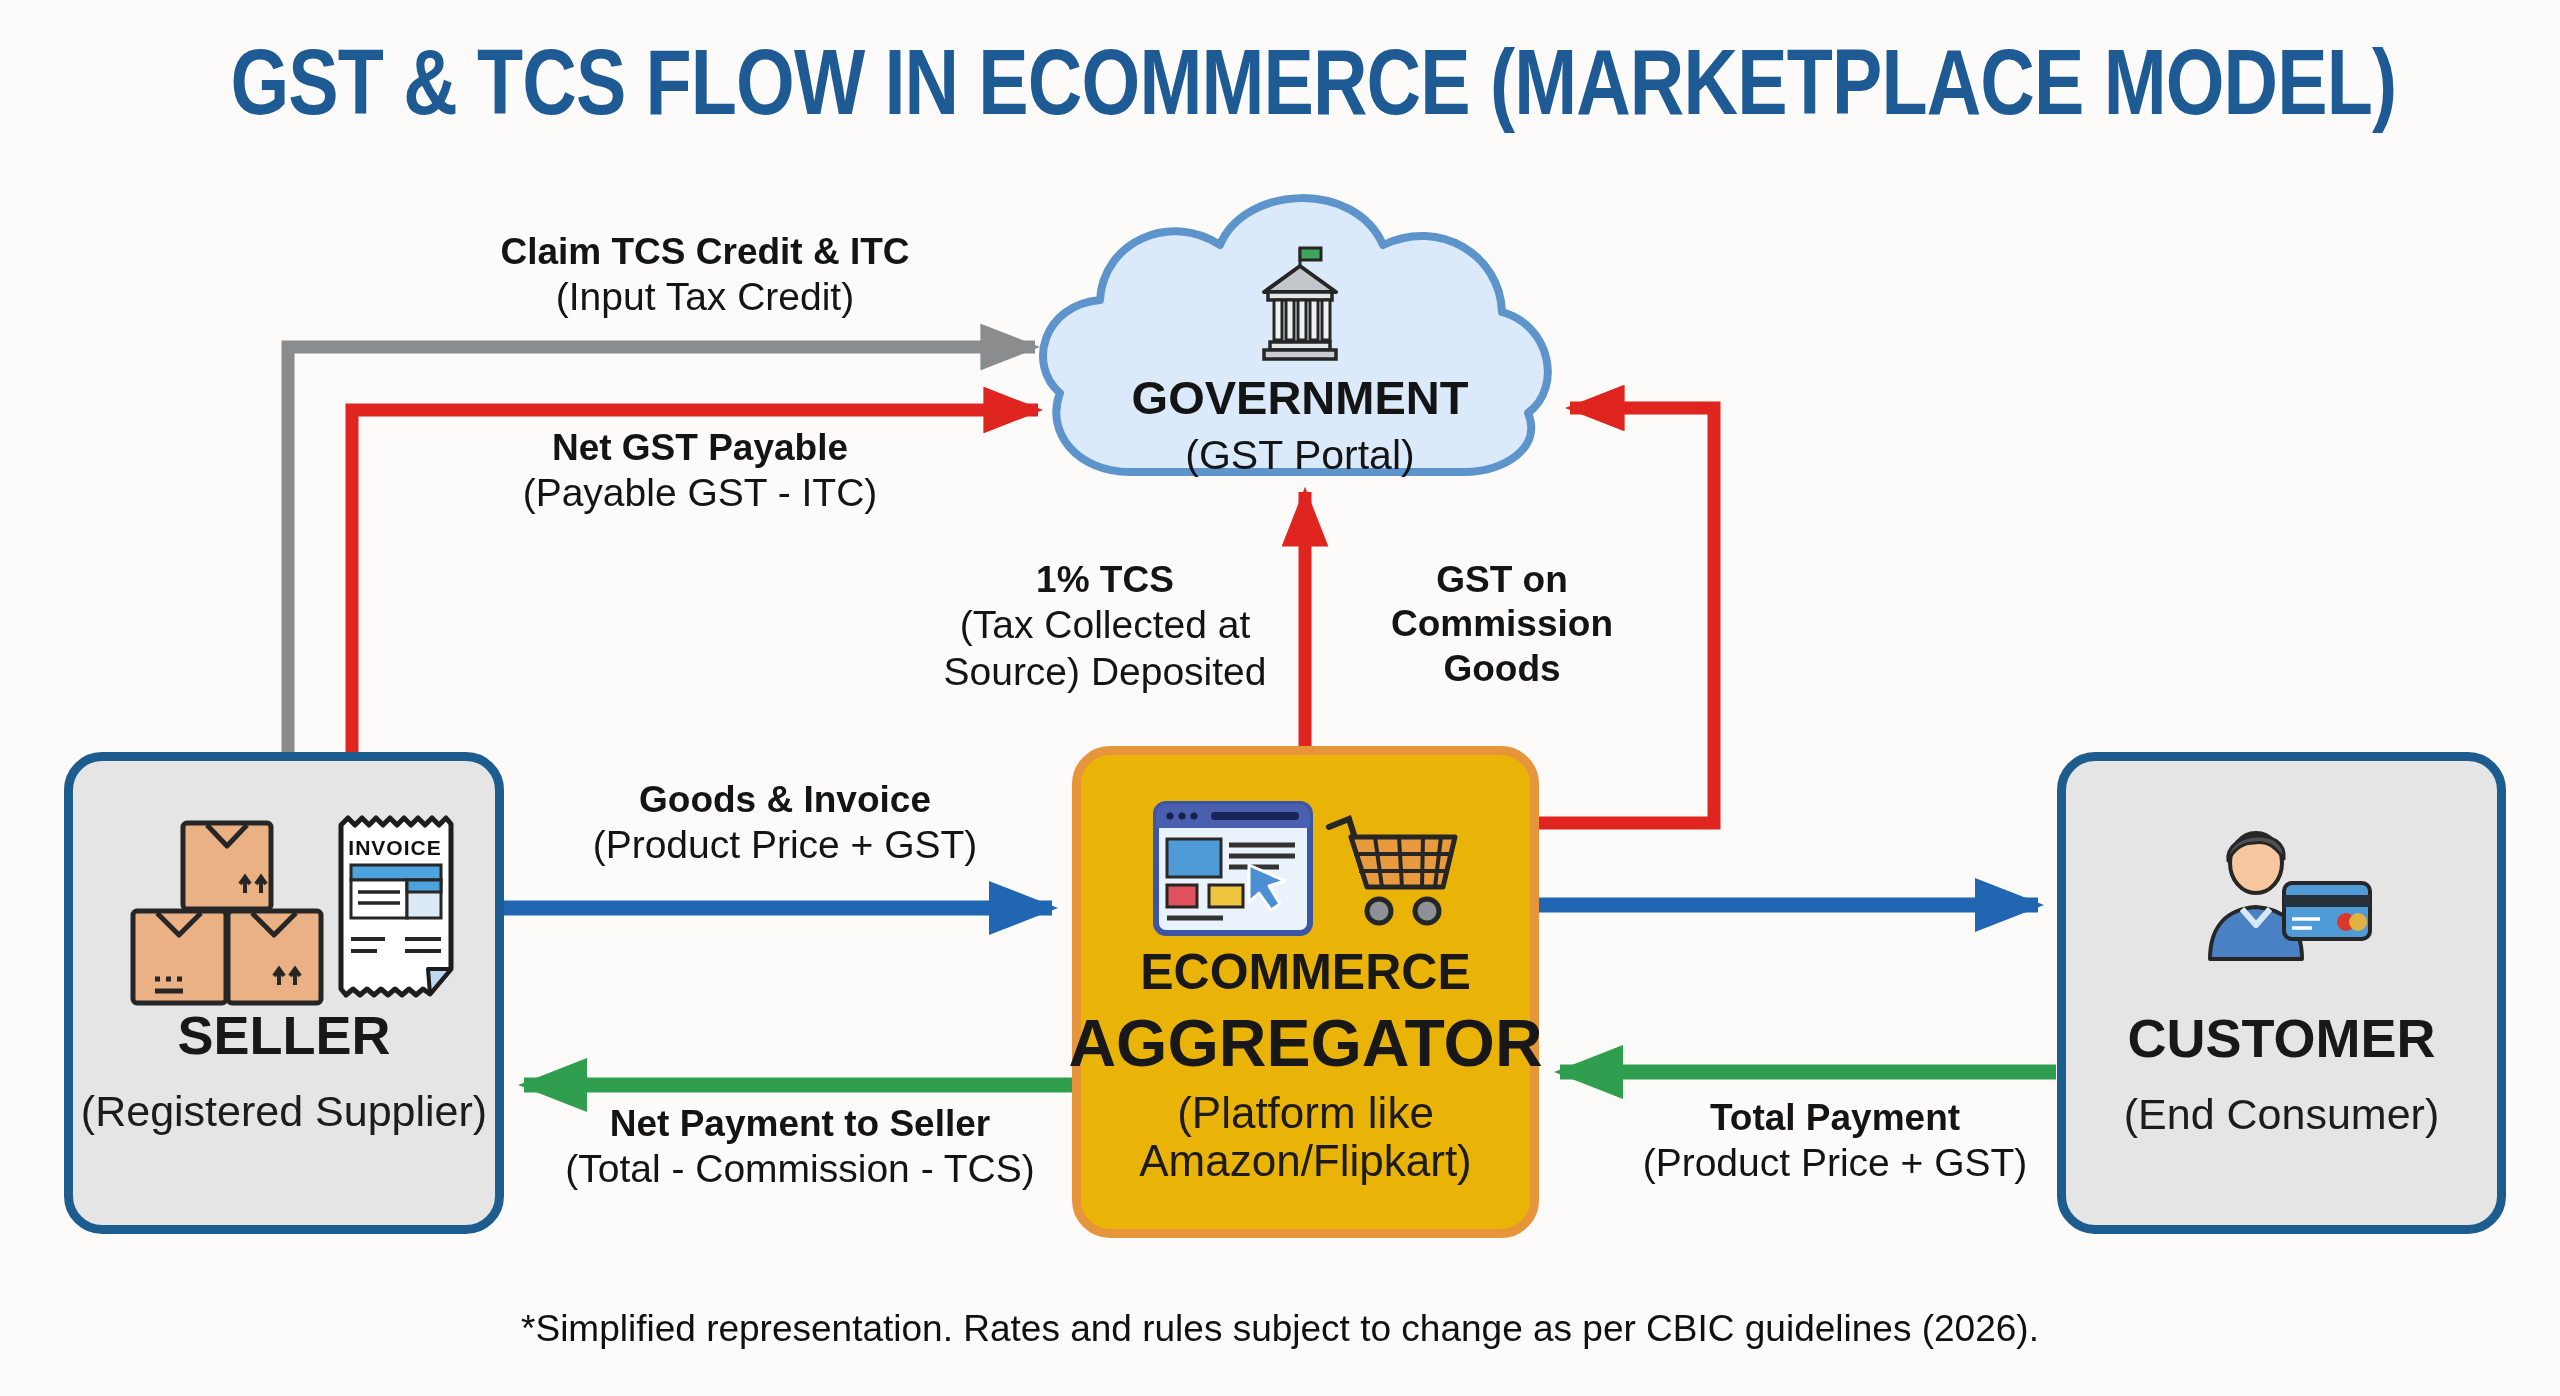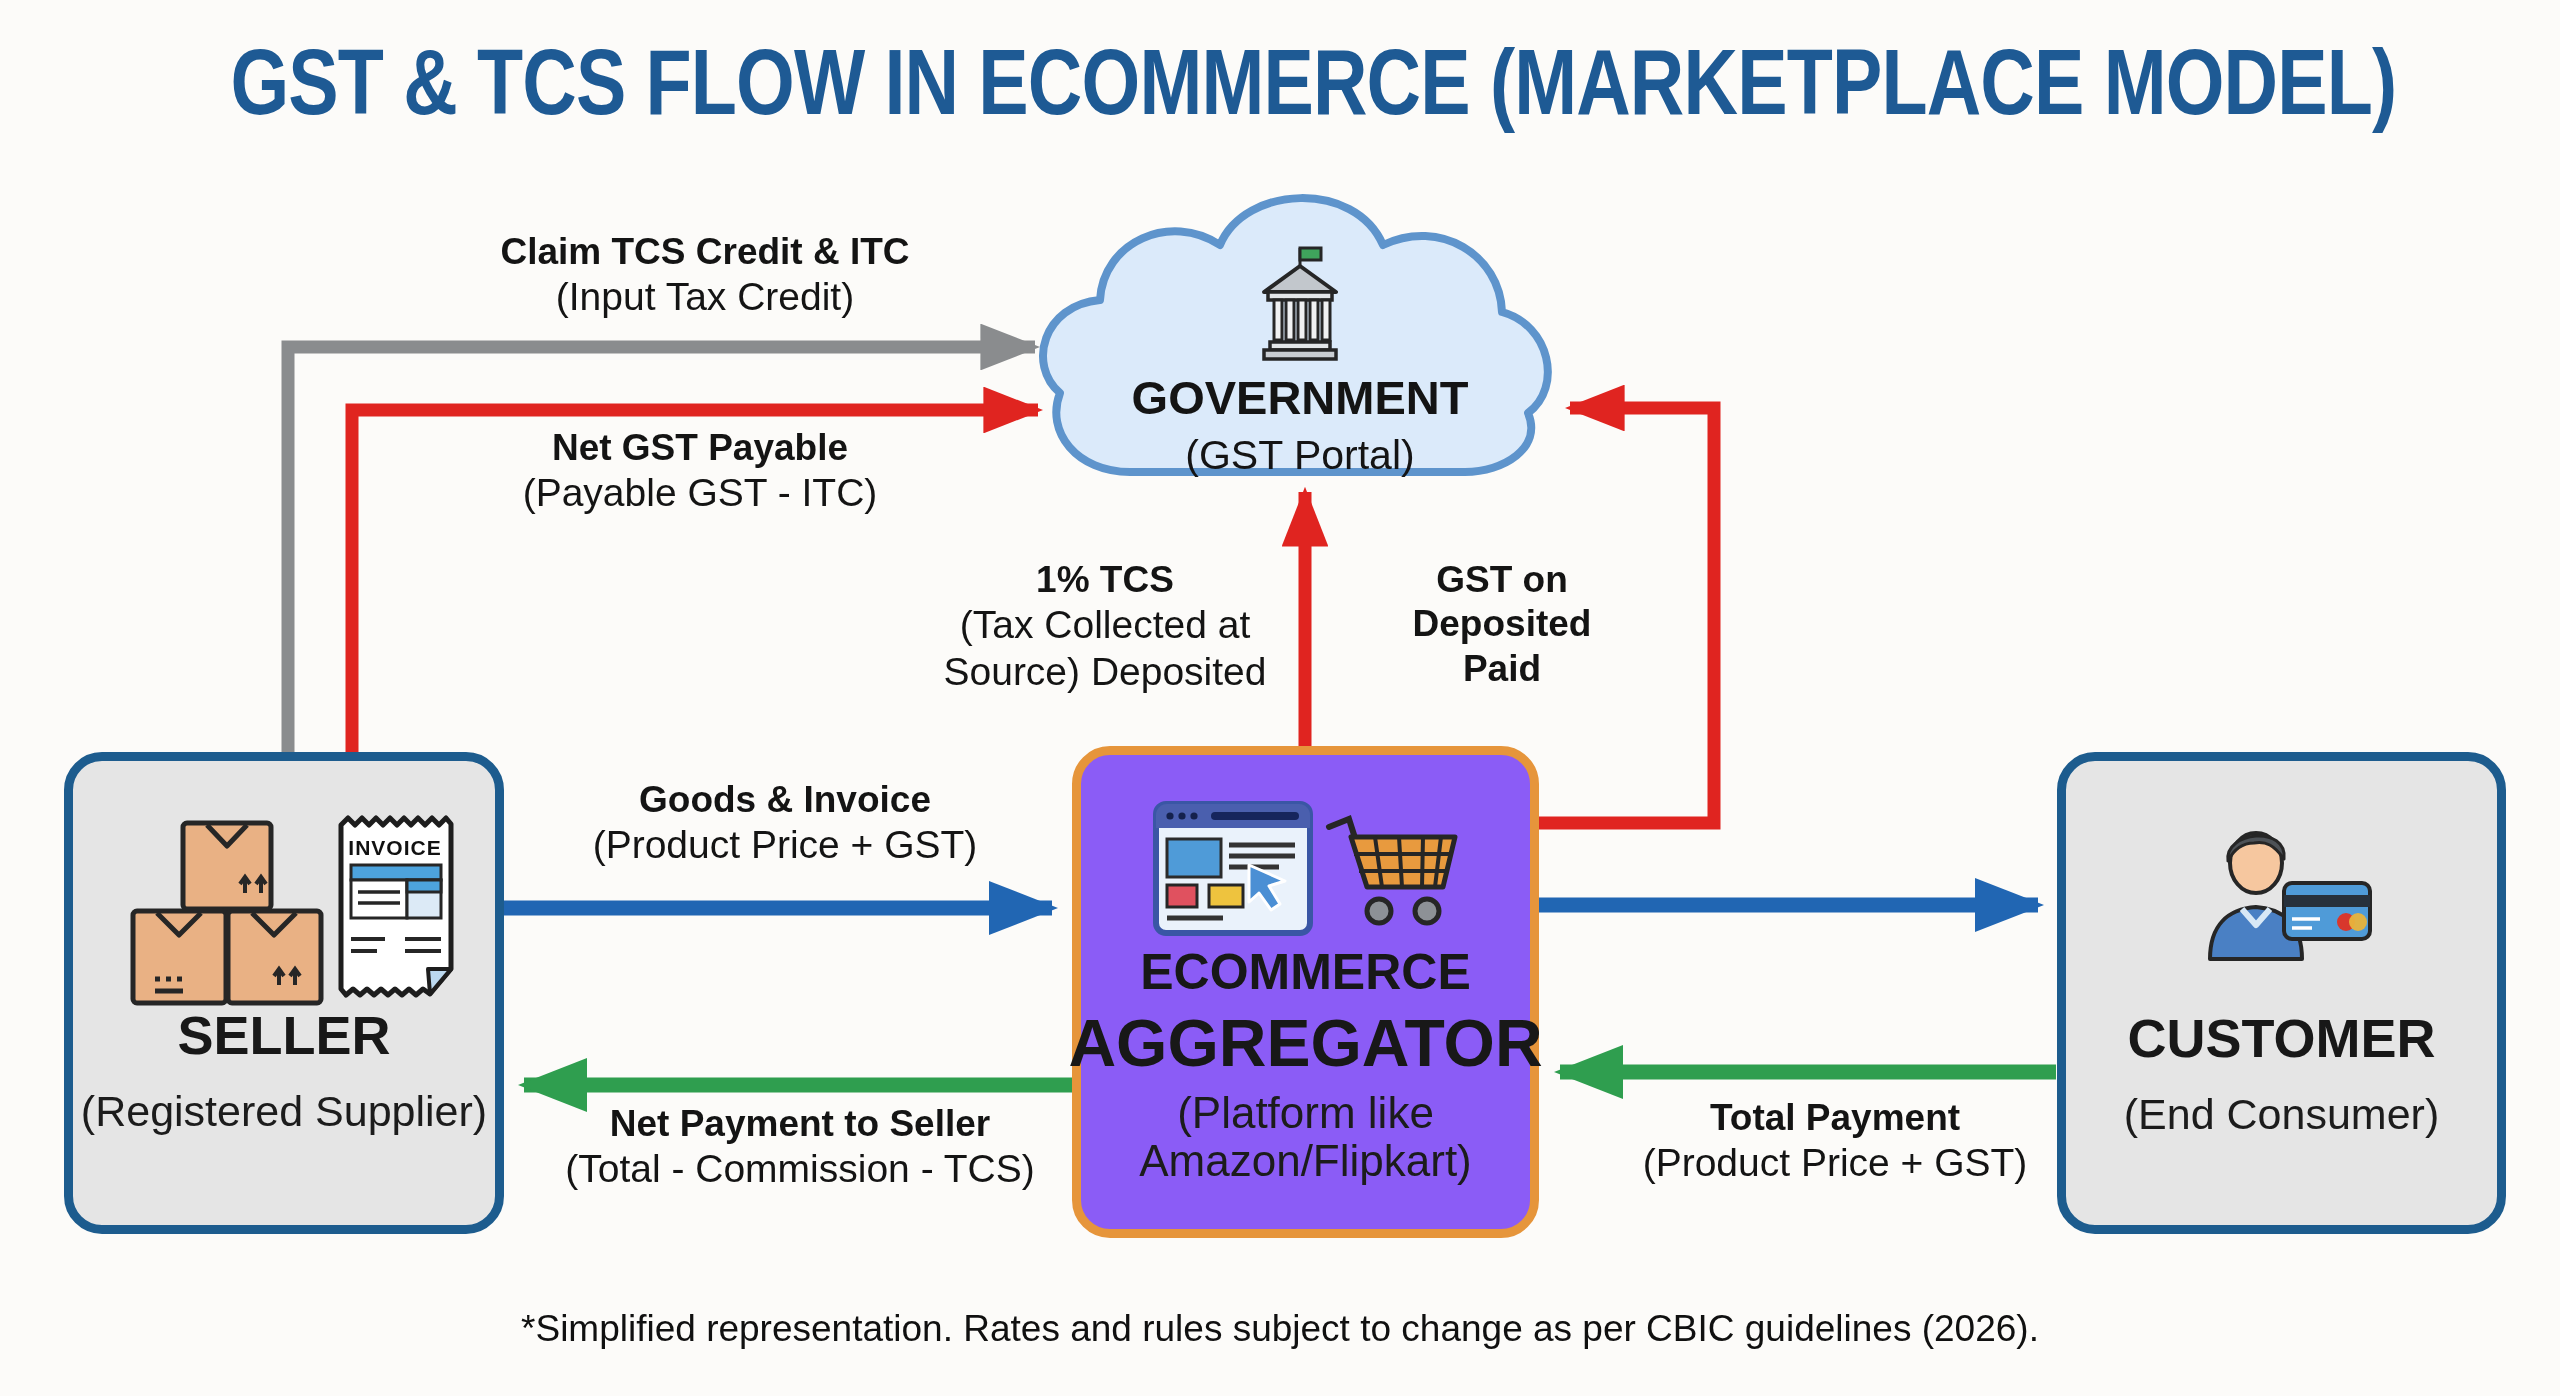--- a/index.html
+++ b/index.html
@@ -7,21 +7,21 @@
          font-family:"Liberation Sans", sans-serif;color:#141414;}
   .stage svg{display:block;}
   .abs{position:absolute;}
   .page-title{position:absolute;top:30px;left:0;width:2560px;text-align:center;
       font-size:92px;font-weight:800;color:#1e5a94;white-space:nowrap;
       transform:scaleX(0.82);transform-origin:50% 50%;letter-spacing:-1px;}
   .arrow-layer{position:absolute;left:0;top:0;width:2560px;height:1396px;}
   
   .node{position:absolute;box-sizing:border-box;border-radius:38px;}
   .node.blue{background:#e5e5e5;border:9px solid #1d5c8e;}
-  .node.orange{background:#8b5cf6;border:9px solid #e6953b;}
+  .node.orange{background:#eab308;border:9px solid #e6953b;}
   .node-title{position:absolute;left:50%;transform:translateX(-50%);white-space:nowrap;
       font-weight:700;font-size:54px;color:#181818;}
   .node-sub{position:absolute;left:50%;transform:translateX(-50%);white-space:nowrap;
       font-size:43px;color:#1c1c1c;margin-top:16px;}
   .node-sub.wrap{white-space:normal;text-align:center;line-height:1.08;}
   .icon{position:absolute;}
   
   .gov-title{position:absolute;left:1300px;top:370px;transform:translateX(-50%);
       font-size:47px;font-weight:700;white-space:nowrap;}
   .gov-sub{position:absolute;left:1300px;top:432px;transform:translateX(-50%);
@@ -165,21 +165,21 @@
   </div>
   <div class="flow-label" style="left:700px;top:426px;">
     <span class="l1">Net GST Payable</span>
     <span class="l2">(Payable GST - ITC)</span>
   </div>
   <div class="flow-label" style="left:1105px;top:558px;width:380px;">
     <span class="l1">1% TCS</span>
     <span class="l2">(Tax Collected at Source) Deposited</span>
   </div>
   <div class="flow-label" style="left:1502px;top:558px;width:260px;">
-    <span class="l1">GST on Deposited Paid</span>
+    <span class="l1">GST on Commission Goods</span>
   </div>
   <div class="flow-label" style="left:785px;top:778px;">
     <span class="l1">Goods &amp; Invoice</span>
     <span class="l2">(Product Price + GST)</span>
   </div>
   <div class="flow-label" style="left:800px;top:1102px;">
     <span class="l1">Net Payment to Seller</span>
     <span class="l2">(Total - Commission - TCS)</span>
   </div>
   <div class="flow-label" style="left:1835px;top:1096px;">

